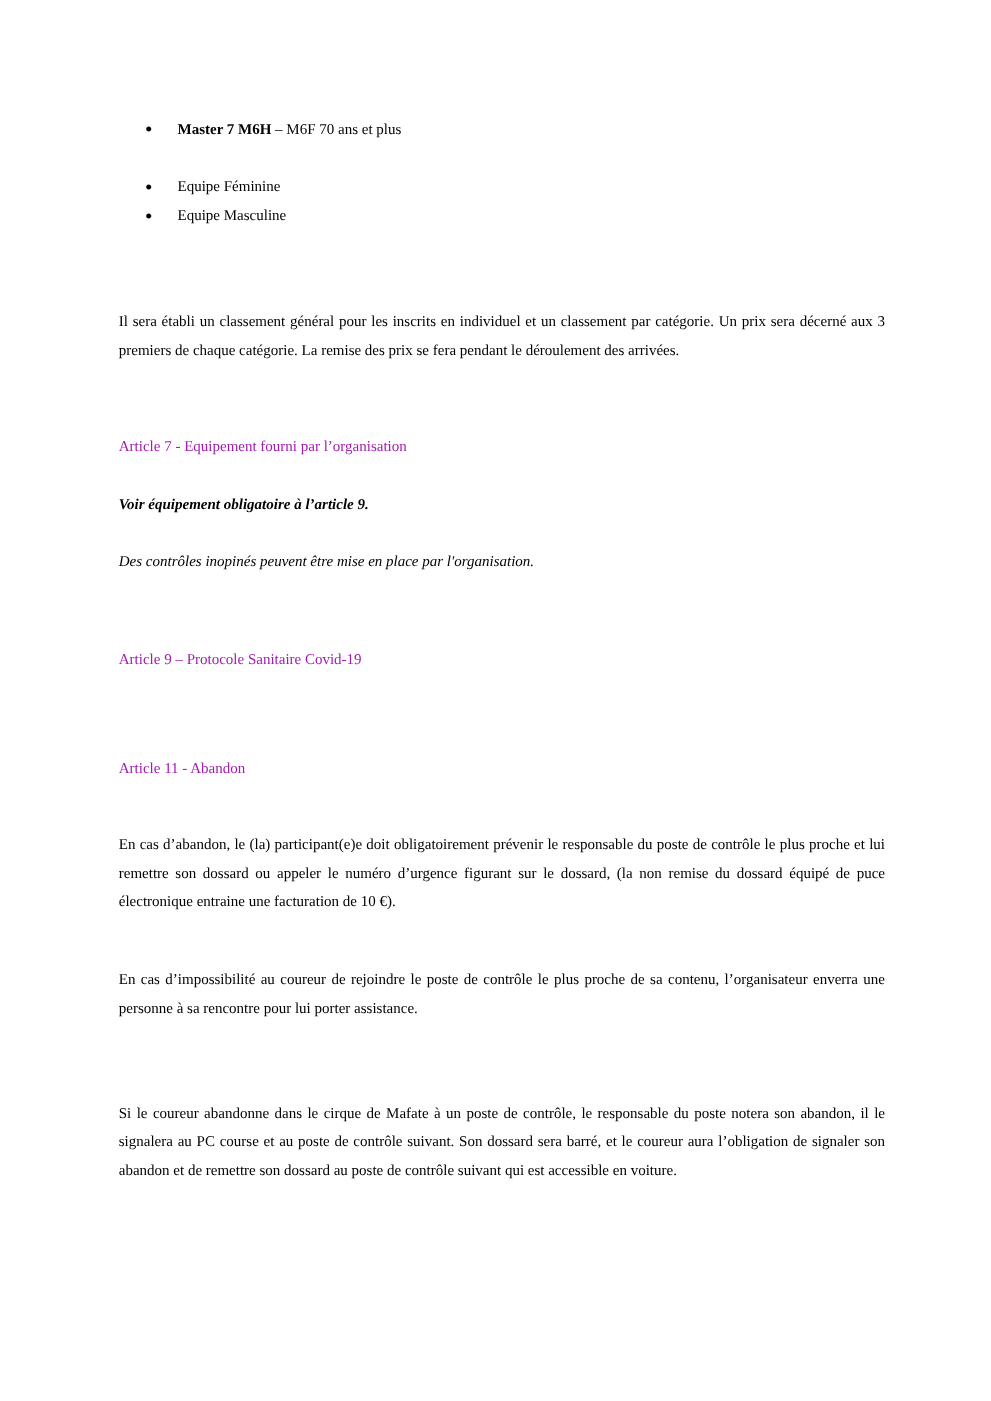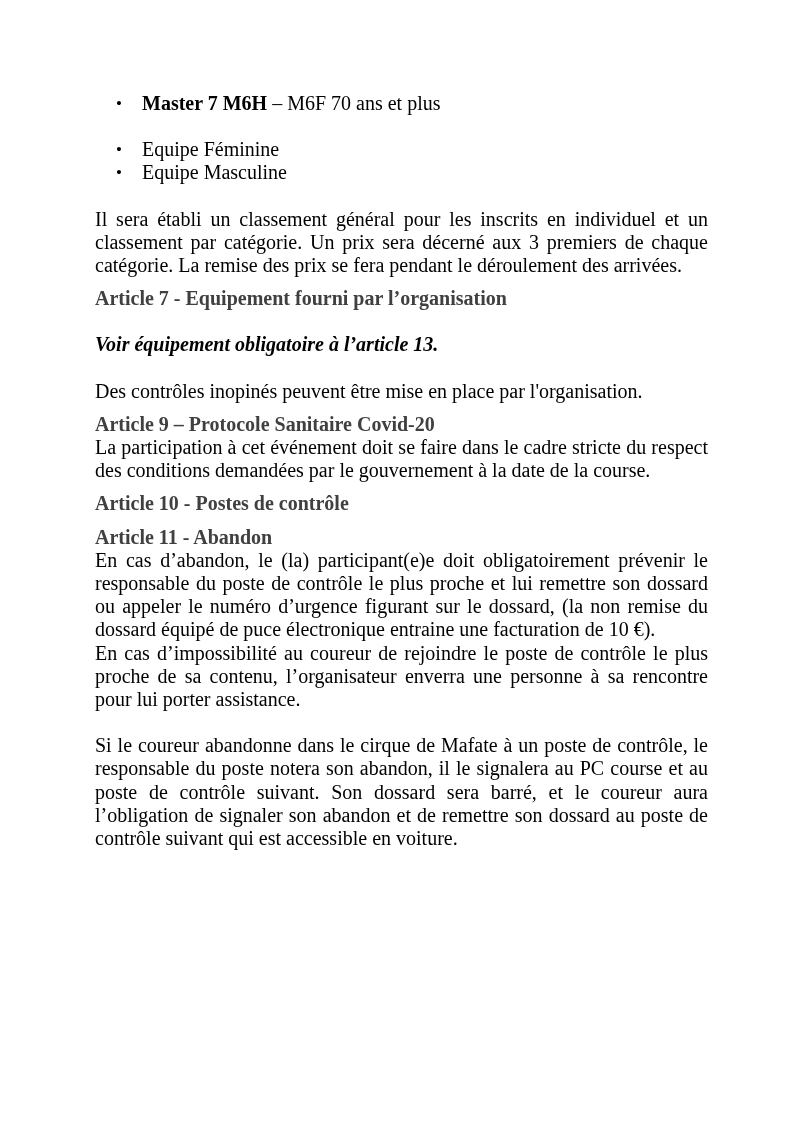--- a/index.html
+++ b/index.html
@@ -1,27 +1,27 @@
 <!DOCTYPE html>
 <html><head>
 <meta charset="utf-8">
 <style>
   html, body { margin: 0; padding: 0; background: #ffffff; }
   body { width: 793px; height: 1121px; position: relative; overflow: hidden;
          font-family: "Liberation Serif", "DejaVu Serif", serif; color: #000; }
-  .page { position: absolute; left: 95px; top: 92px; width: 613px; font-size: 20px; line-height: 23.2px; }
+  .page { position: absolute; left: 95px; top: 92px; width: 613px; font-size: 12px; line-height: 23.2px; }
   p { margin: 0; }
-  .just { text-align: justify; }
+  .just { text-align: justify; margin-top: 38px; }
   ul { margin: 0; padding: 0; list-style: none; }
   li { position: relative; padding-left: 47px; }
   li::before { content: "\2022"; position: absolute; left: 21px; top: 0; font-size: 17px; }
-  .h { color: #404040; font-weight: bold; }
+  .h { color: #a21caf; font-weight: normal; margin-top: 44px; }
   .bold { font-weight: bold; }
   .bi { font-weight: bold; font-style: italic; }
-  .it { }
+  .it { font-style: italic; }
   .gap { height: 23px; }
   .gap-s { height: 10px; }
 </style>
 </head>
 <body>
 
 <div class="page">
   <ul>
     <li><span class="bold">Master 7 M6H</span><span> – M6F 70 ans et plus</span></li>
   </ul>
@@ -30,30 +30,28 @@
     <li>Equipe Féminine</li>
     <li>Equipe Masculine</li>
   </ul>
   <div class="gap"></div>
   <p class="just">Il sera établi un classement général pour les inscrits en individuel et un classement par catégorie. Un prix sera décerné aux 3 premiers de chaque catégorie. La remise des prix se fera pendant le déroulement des arrivées.</p>
   <div class="gap-s"></div>
 
   <p class="h">Article 7 - Equipement fourni par l’organisation</p>
   <div class="gap"></div>
 
-  <p class="bi">Voir équipement obligatoire à l’article 13.</p>
+  <p class="bi">Voir équipement obligatoire à l’article 9.</p>
   <div class="gap"></div>
   <p class="it">Des contrôles inopinés peuvent être mise en place par l'organisation.</p>
   <div class="gap-s"></div>
 
-  <p class="h">Article 9 – Protocole Sanitaire Covid-20</p>
-  <p class="just">La participation à cet événement doit se faire dans le cadre stricte du respect des conditions demandées par le gouvernement à la date de la course.</p>
+  <p class="h">Article 9 – Protocole Sanitaire Covid-19</p>
   <div class="gap-s"></div>
 
-  <p class="h">Article 10 - Postes de contrôle</p>
   <div class="gap-s"></div>
 
   <p class="h">Article 11 - Abandon</p>
   <p class="just">En cas d’abandon, le (la) participant(e)e doit obligatoirement prévenir le responsable du poste de contrôle le plus proche et lui remettre son dossard ou appeler le numéro d’urgence figurant sur le dossard, (la non remise du dossard équipé de puce électronique entraine une facturation de 10 €).</p>
   <p class="just">En cas d’impossibilité au coureur de rejoindre le poste de contrôle le plus proche de sa contenu, l’organisateur enverra une personne à sa rencontre pour lui porter assistance.</p>
   <div class="gap"></div>
   <p class="just">Si le coureur abandonne dans le cirque de Mafate à un poste de contrôle, le responsable du poste notera son abandon, il le signalera au PC course et au poste de contrôle suivant. Son dossard sera barré, et le coureur aura l’obligation de signaler son abandon et de remettre son dossard au poste de contrôle suivant qui est accessible en voiture.</p>
 </div>
 
 </body></html>

